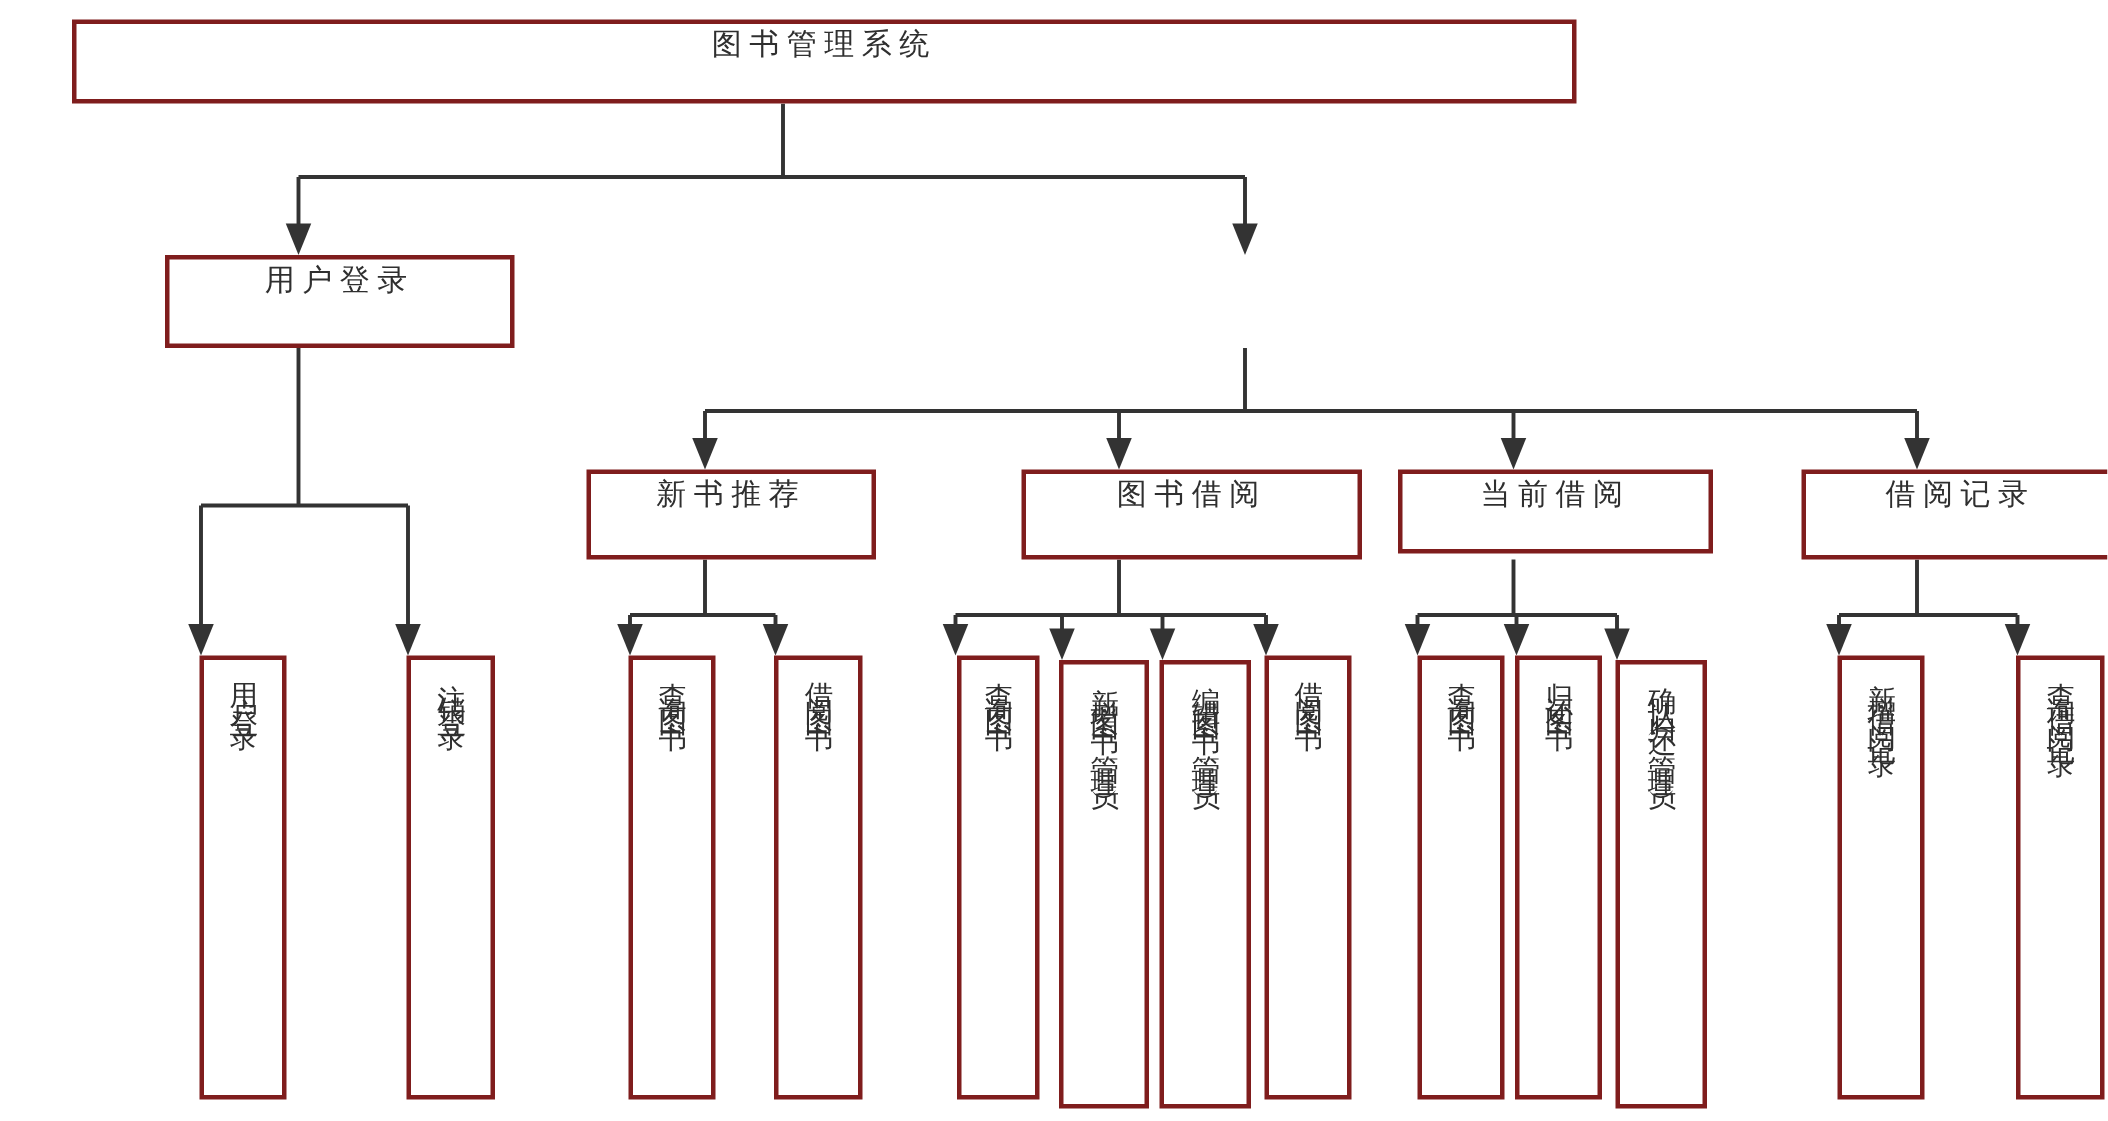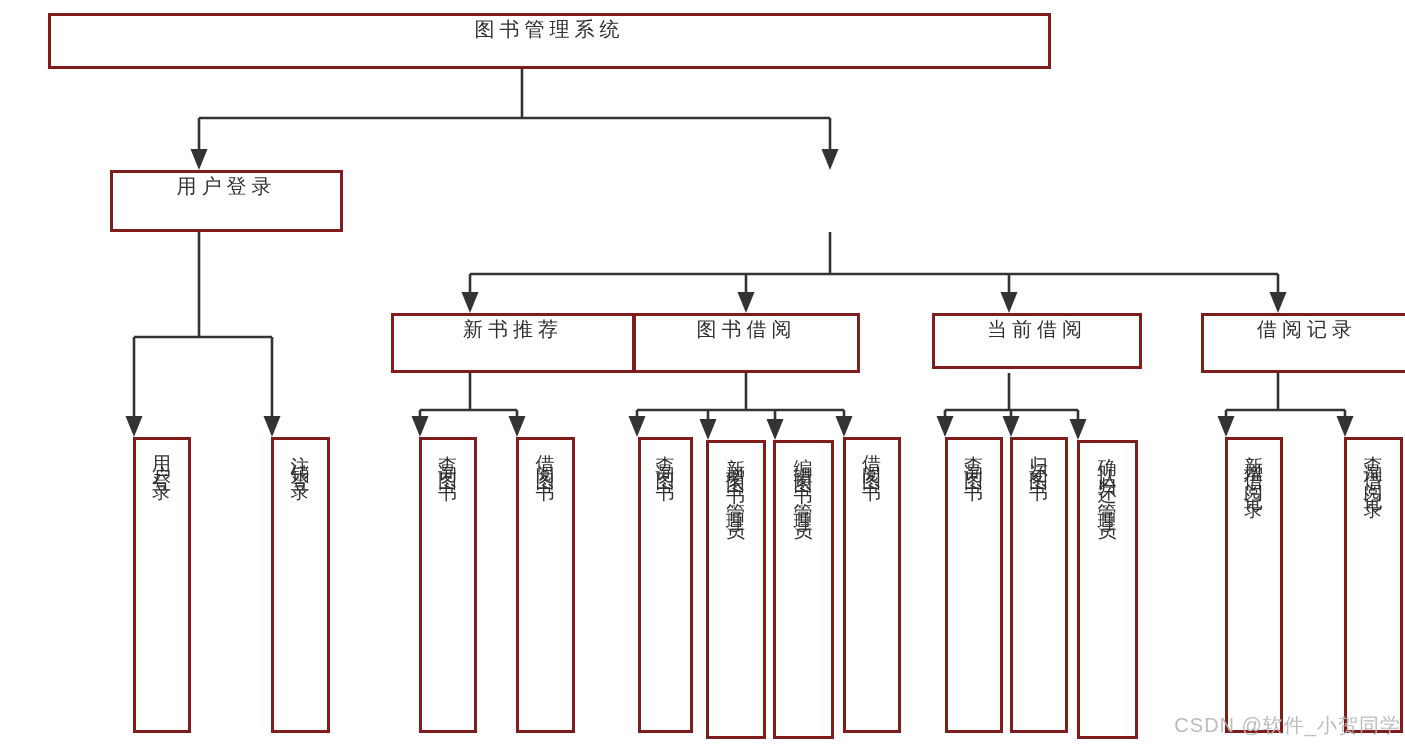--- a/index.html
+++ b/index.html
@@ -88,24 +88,24 @@
   </svg>
 
   <div class="box hbox" style="left:20px;top:13px;width:1003px;height:56px;">
     <span>图书管理系统</span>
   </div>
 
   <div class="box hbox" style="left:82px;top:170px;width:233px;height:62px;">
     <span>用户登录</span>
   </div>
 
-  <div class="box hbox" style="left:363px;top:313px;width:244px;height:60px;">
+  <div class="box hbox" style="left:363px;top:313px;width:193px;height:60px;">
     <span>新书推荐</span>
   </div>
-  <div class="box hbox" style="left:605px;top:313px;width:227px;height:60px;">
+  <div class="box hbox" style="left:653px;top:313px;width:227px;height:60px;">
     <span>图书借阅</span>
   </div>
   <div class="box hbox" style="left:904px;top:313px;width:210px;height:56px;">
     <span>当前借阅</span>
   </div>
   <div class="box hbox" style="left:1173px;top:313px;width:212px;height:60px;">
     <span>借阅记录</span>
   </div>
 
   <div class="box vbox" style="left:105px;top:437px;width:58px;height:296px;">
@@ -145,15 +145,14 @@
     <span>确认归还（管理员）</span>
   </div>
 
   <div class="box vbox" style="left:1197px;top:437px;width:58px;height:296px;">
     <span>新增借阅记录</span>
   </div>
   <div class="box vbox" style="left:1316px;top:437px;width:59px;height:296px;">
     <span>查询借阅记录</span>
   </div>
 
-  <div class="watermark">CSDN @软件_小贺同学</div>
 
 </div>
 
 </body></html>

